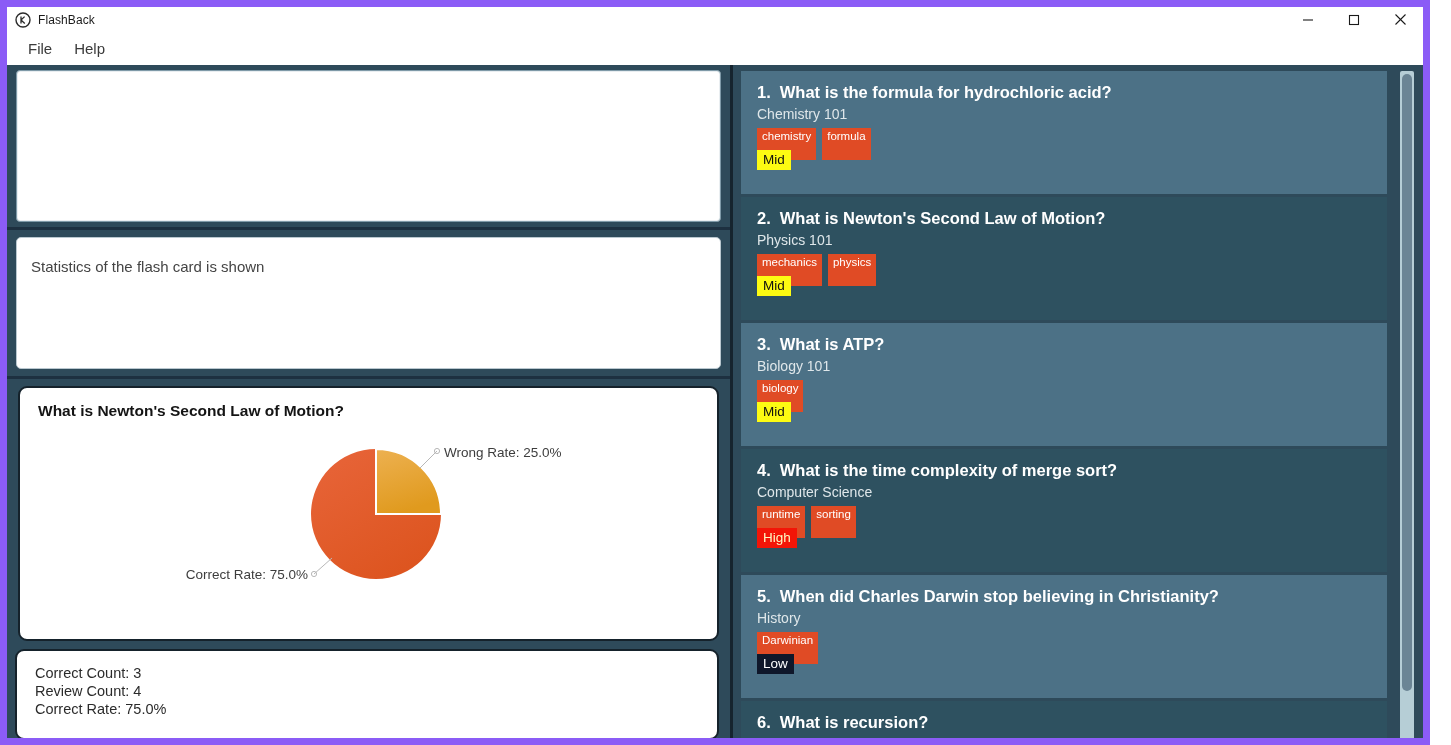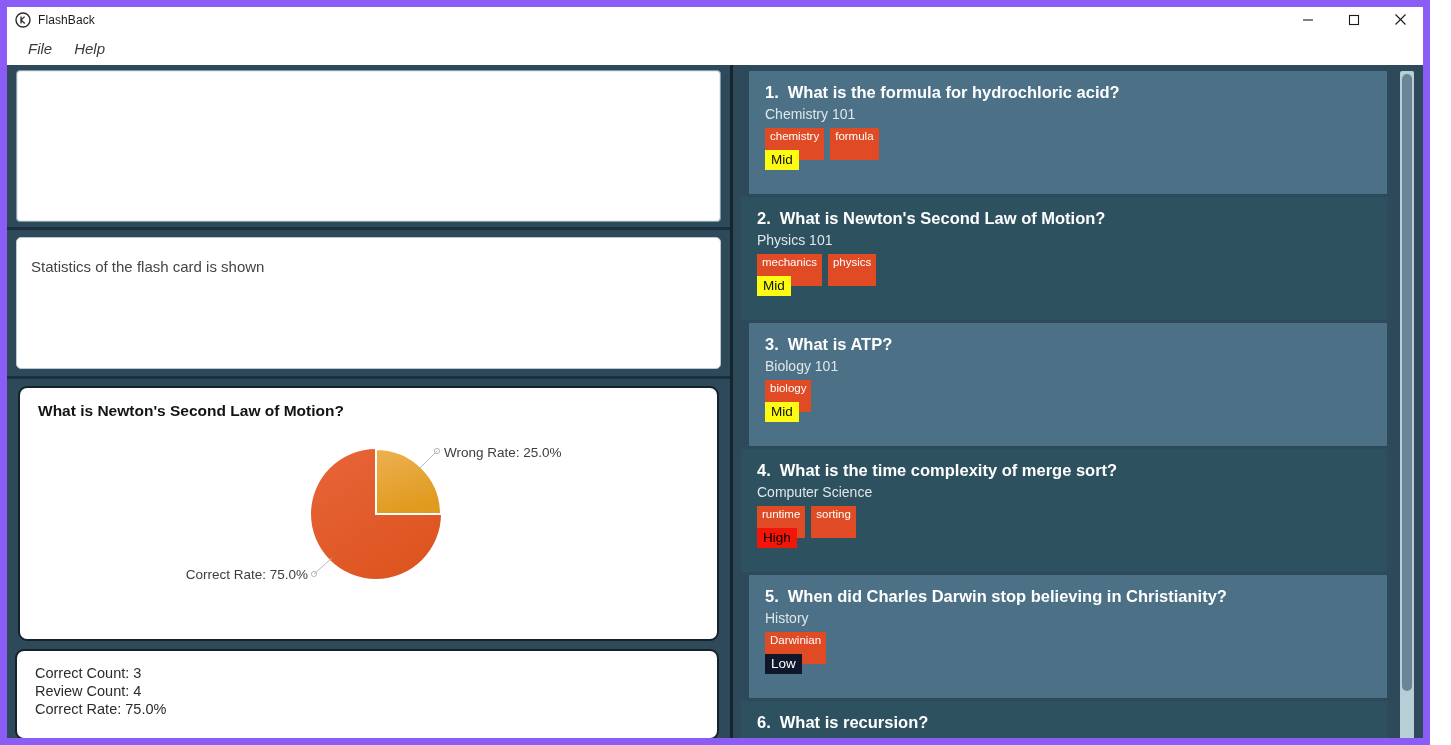--- a/index.html
+++ b/index.html
@@ -58,21 +58,20 @@
   .menubar {
     position: absolute;
     top: 25px; left: 0;
     width: 100%;
     height: 33px;
     background: #ffffff;
     display: flex;
     align-items: center;
     padding-left: 12px;
     box-sizing: border-box;
-    font-style: italic;
   }
   .menu-item {
     font-size: 15px;
     color: #3a3a3a;
     padding: 3px 9px;
     margin-right: 4px;
     white-space: nowrap;
   }
 
   
@@ -214,21 +213,21 @@
     bottom: 0;
   }
   .qcard {
     box-sizing: border-box;
     padding: 12px 16px 10px 16px;
     background: #2e5160;
     margin-bottom: 3px;
     height: 123px;
     overflow: hidden;
   }
-  .qcard.alt { background: #4c7186; margin-left: 8px; }
+  .qcard.alt { background: #4c7186; }
   .qcard .q-title {
     font-size: 16.5px;
     font-weight: bold;
     color: #ffffff;
     white-space: nowrap;
     margin-bottom: 4px;
   }
   .qcard .q-num { margin-right: 9px; }
   .qcard .q-cat {
     font-size: 14px;
@@ -247,21 +246,21 @@
     vertical-align: top;
   }
   .prio-row { height: 20px; }
   .prio {
     display: inline-block;
     font-size: 13.5px;
     padding: 2px 6px 3px 6px;
     line-height: 15px;
   }
   .prio.mid  { background: #fdfb12; color: #0f0f0f; }
-  .prio.high { background: #f31507; color: #000000; }
+  .prio.high { background: #f31507; color: #fef9c3; }
   .prio.low  { background: #0f172a; color: #ffffff; }
 
   
   .scrollbar {
     position: absolute;
     top: 6px;
     right: 9px;
     width: 14px;
     bottom: 0;
     background: #b6ced6;

